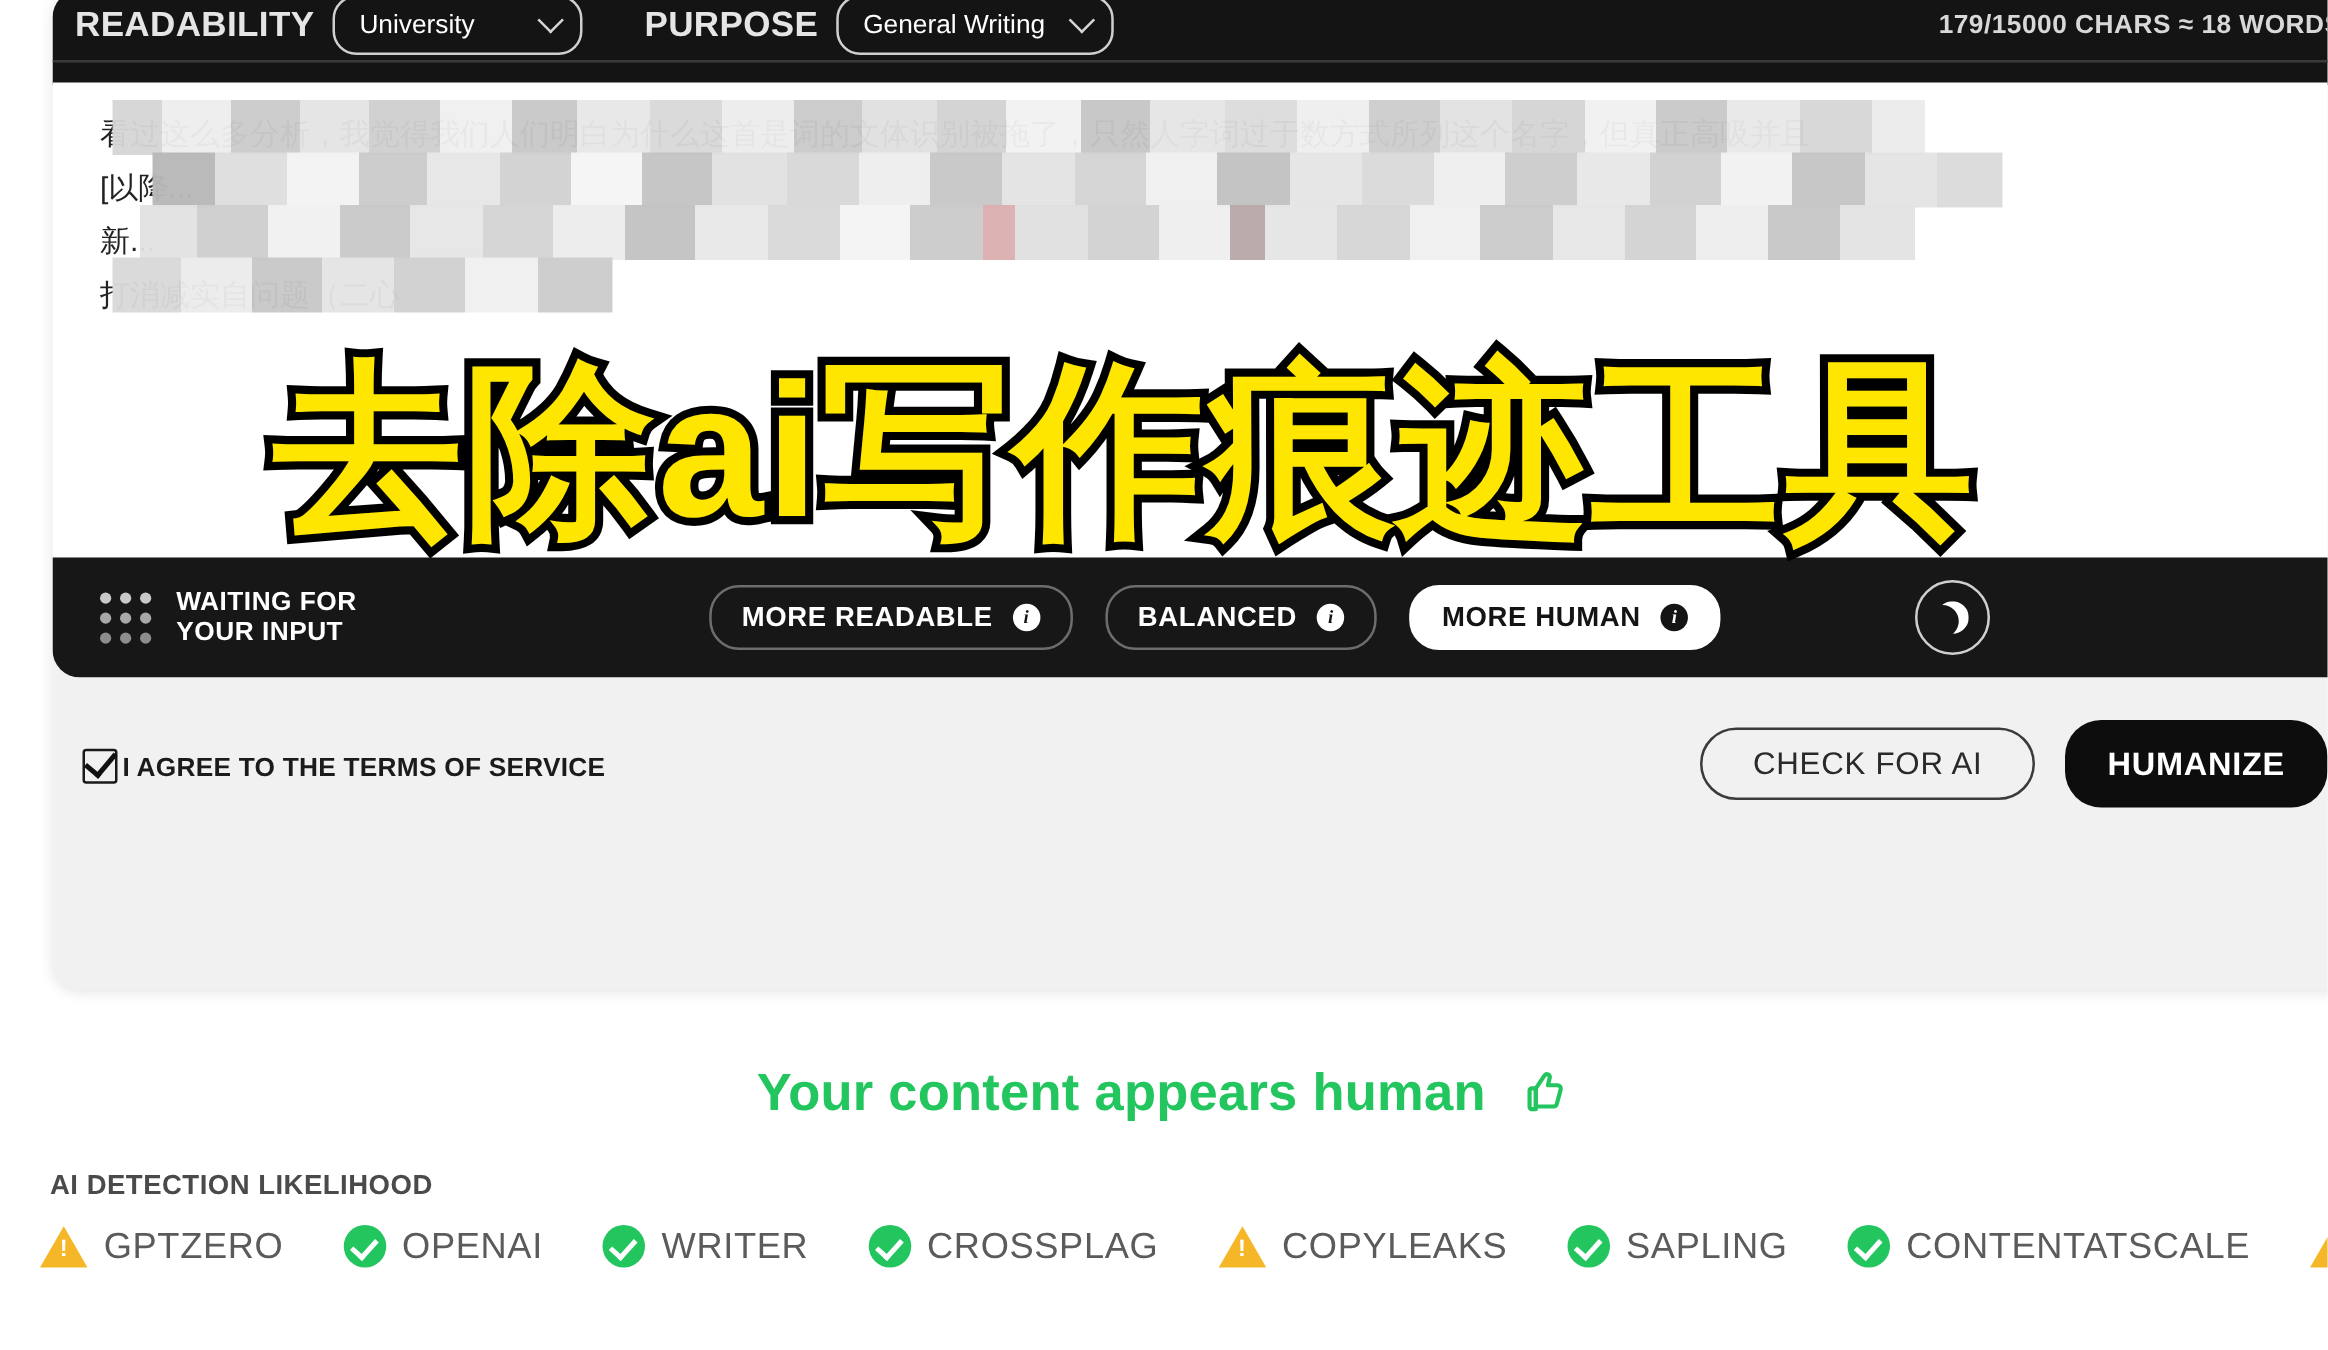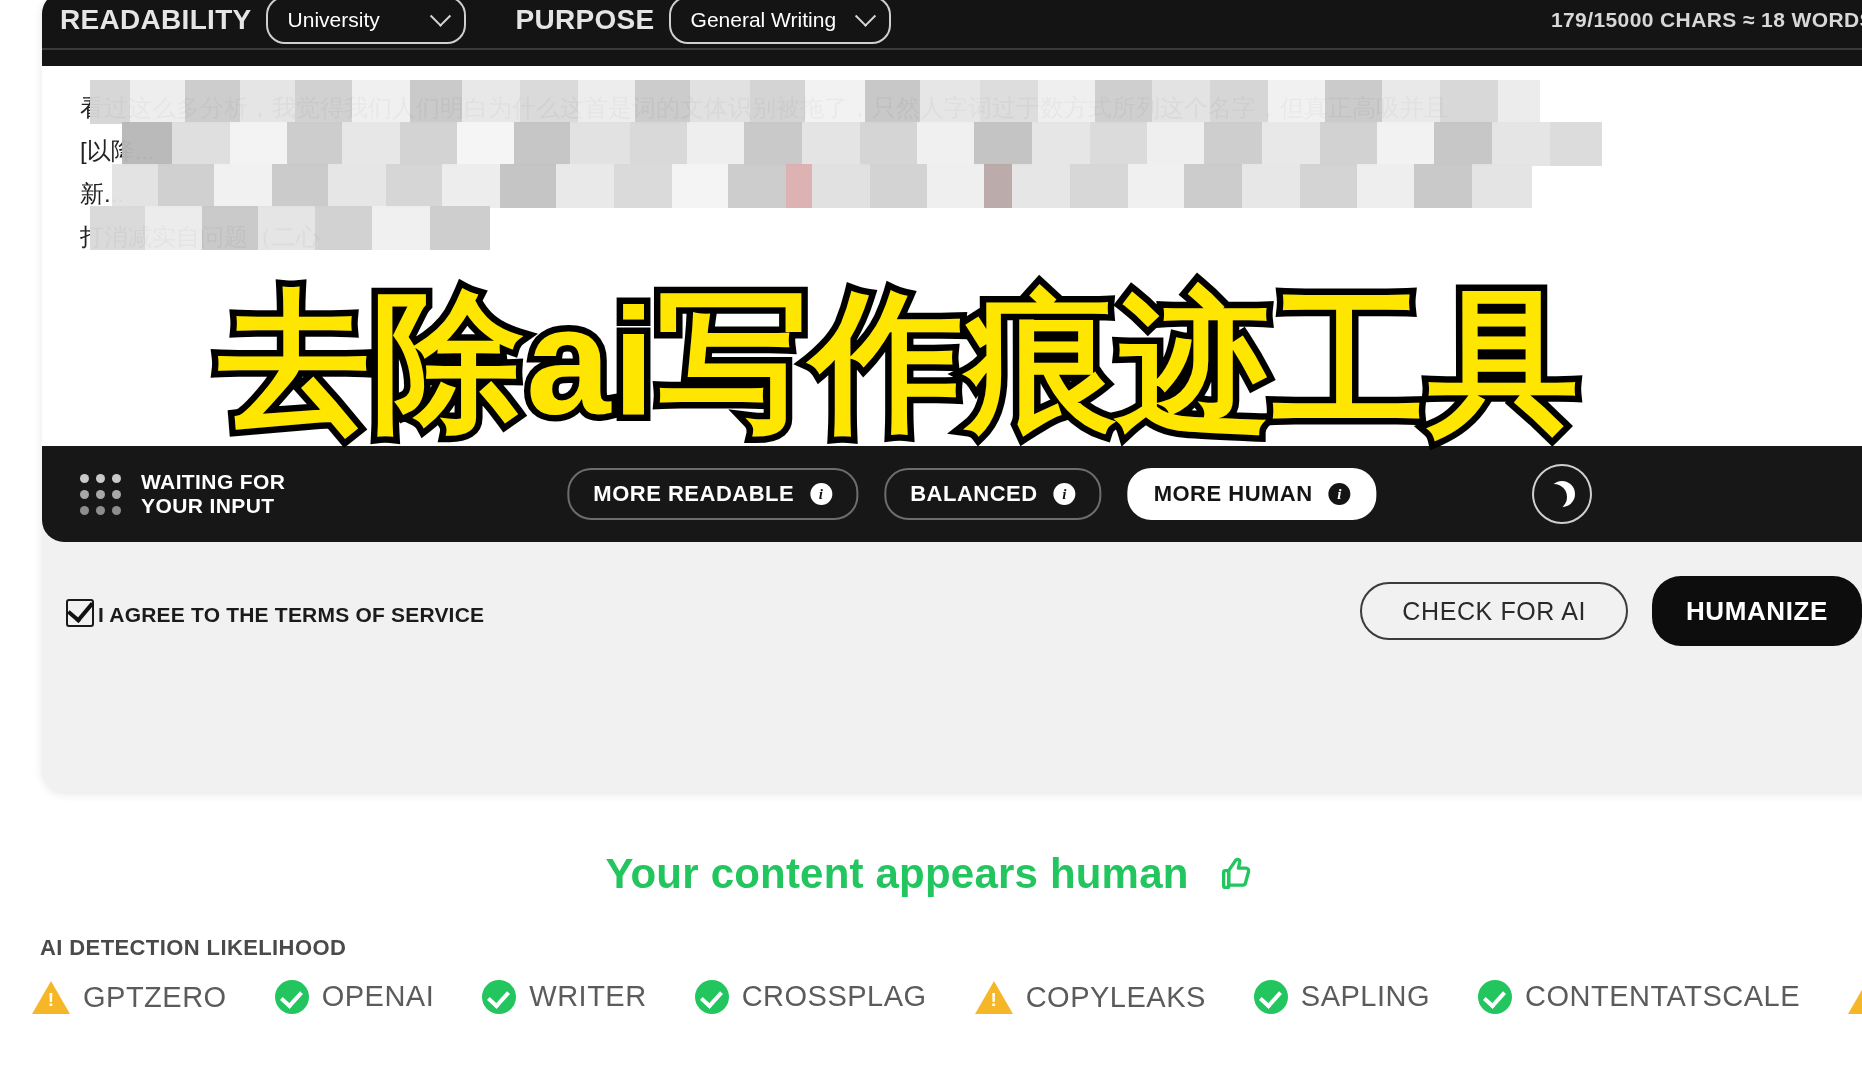--- a/index.html
+++ b/index.html
@@ -405,21 +405,21 @@
     position: absolute;
     left: 32px;
     top: 140px;
     display: flex;
     align-items: center;
     gap: 48px;
     white-space: nowrap;
   }
   .detector {
     display: flex;
-    align-items: flex-start;
+    align-items: flex-end;
     gap: 13px;
   }
   .detector .name {
     color: #5b5b5b;
     font-size: 29px;
     letter-spacing: 0.5px;
   }
   .ic-ok {
     width: 34px; height: 34px;
     border-radius: 50%;

